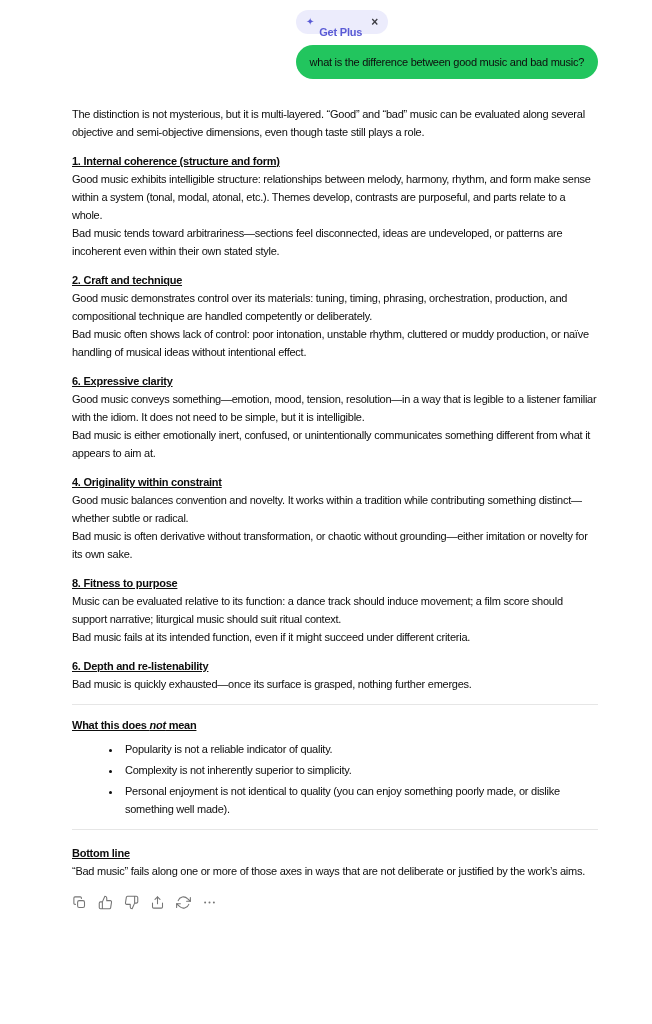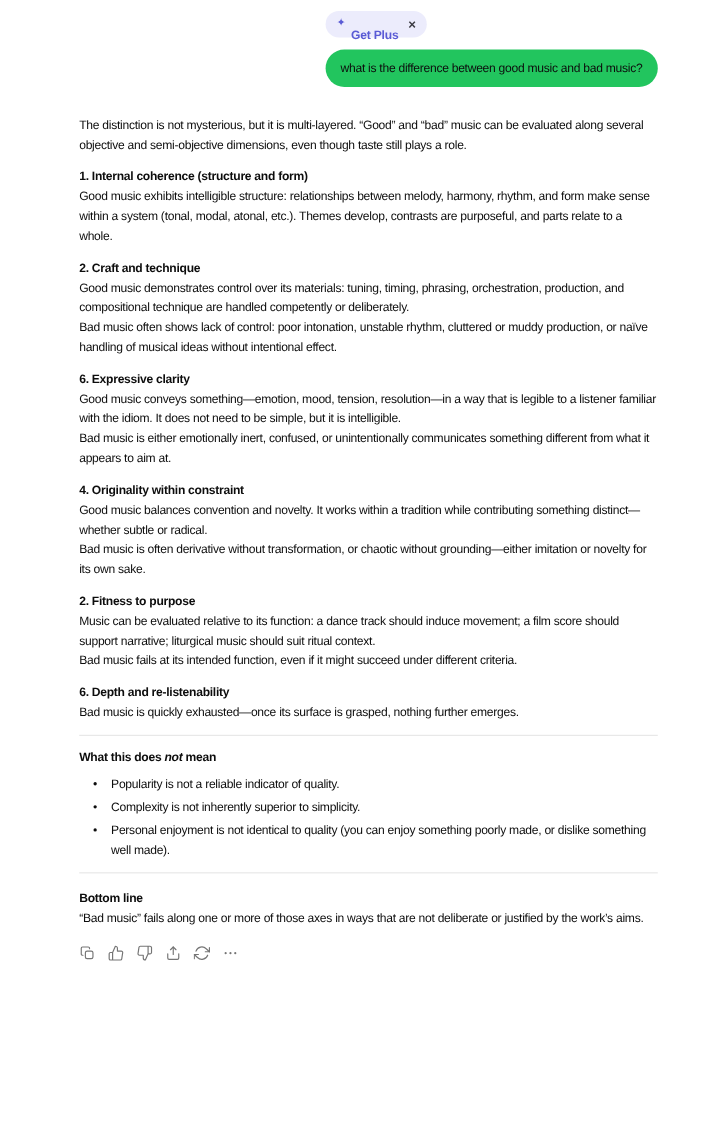--- a/index.html
+++ b/index.html
@@ -33,27 +33,27 @@
   .user-row { display: flex; justify-content: flex-end; margin-top: 11px; }
   .bubble {
     background: #22c55e; border-radius: 17px;
     padding: 9px 14px; max-width: 440px;
     font-size: 11px; line-height: 16px;
   }
 
   
   .assistant { margin-top: 26px; }
   .block { margin-bottom: 11px; }
-  .sec-h { font-weight: 700; }
+  .sec-h { font-weight: 700; text-decoration: underline; }
   .p-line { }
   hr.divider { border: none; border-top: 1px solid #e6e6e6; margin: 11px 0; }
   hr.divider.pre-bottom { margin-bottom: 14px; }
   .italic { font-style: italic; font-weight: 700; }
   ul.notes { margin: 6px 0 11px 0; padding-left: 26px; }
-  ul.notes li { margin-bottom: 3px; padding-left: 3px; }
+  ul.notes li { margin-bottom: 3px; padding-left: 3px; margin-left: 24px; }
 
   
   .actions { display: flex; align-items: center; gap: 3px; margin-top: 8px; margin-left: -4px; }
   .action-btn {
     width: 23px; height: 23px; border: none; background: transparent;
     display: flex; align-items: center; justify-content: center;
     border-radius: 5px; cursor: pointer; padding: 0;
   }
   .action-btn svg { width: 15px; height: 15px; stroke: #757575; fill: none; stroke-width: 1.7; stroke-linecap: round; stroke-linejoin: round; }
   .action-btn svg .dot { fill: #757575; stroke: none; }
@@ -77,20 +77,21 @@
       <div class="bubble">what is the difference between good music and bad music?</div>
     </div>
 
     <div class="assistant">
 
       <p class="block">The distinction is not mysterious, but it is multi-layered. “Good” and “bad” music can be evaluated along several objective and semi-objective dimensions, even though taste still plays a role.</p>
 
       <div class="block">
         <div class="sec-h">1. Internal coherence (structure and form)</div>
         <div class="p-line">Good music exhibits intelligible structure: relationships between melody, harmony, rhythm, and form make sense within a system (tonal, modal, atonal, etc.). Themes develop, contrasts are purposeful, and parts relate to a whole.</div>
+        <div class="p-line">Bad music tends toward arbitrariness—sections feel disconnected, ideas are undeveloped, or patterns are incoherent even within their own stated style.</div>
       </div>
 
       <div class="block">
         <div class="sec-h">2. Craft and technique</div>
         <div class="p-line">Good music demonstrates control over its materials: tuning, timing, phrasing, orchestration, production, and compositional technique are handled competently or deliberately.</div>
         <div class="p-line">Bad music often shows lack of control: poor intonation, unstable rhythm, cluttered or muddy production, or naïve handling of musical ideas without intentional effect.</div>
       </div>
 
       <div class="block">
         <div class="sec-h">6. Expressive clarity</div>
@@ -98,21 +99,21 @@
         <div class="p-line">Bad music is either emotionally inert, confused, or unintentionally communicates something different from what it appears to aim at.</div>
       </div>
 
       <div class="block">
         <div class="sec-h">4. Originality within constraint</div>
         <div class="p-line">Good music balances convention and novelty. It works within a tradition while contributing something distinct—whether subtle or radical.</div>
         <div class="p-line">Bad music is often derivative without transformation, or chaotic without grounding—either imitation or novelty for its own sake.</div>
       </div>
 
       <div class="block">
-        <div class="sec-h">2. Fitness to purpose</div>
+        <div class="sec-h">8. Fitness to purpose</div>
         <div class="p-line">Music can be evaluated relative to its function: a dance track should induce movement; a film score should support narrative; liturgical music should suit ritual context.</div>
         <div class="p-line">Bad music fails at its intended function, even if it might succeed under different criteria.</div>
       </div>
 
       <div class="block">
         <div class="sec-h">6. Depth and re-listenability</div>
         <div class="p-line">Bad music is quickly exhausted—once its surface is grasped, nothing further emerges.</div>
       </div>
 
       <hr class="divider">

